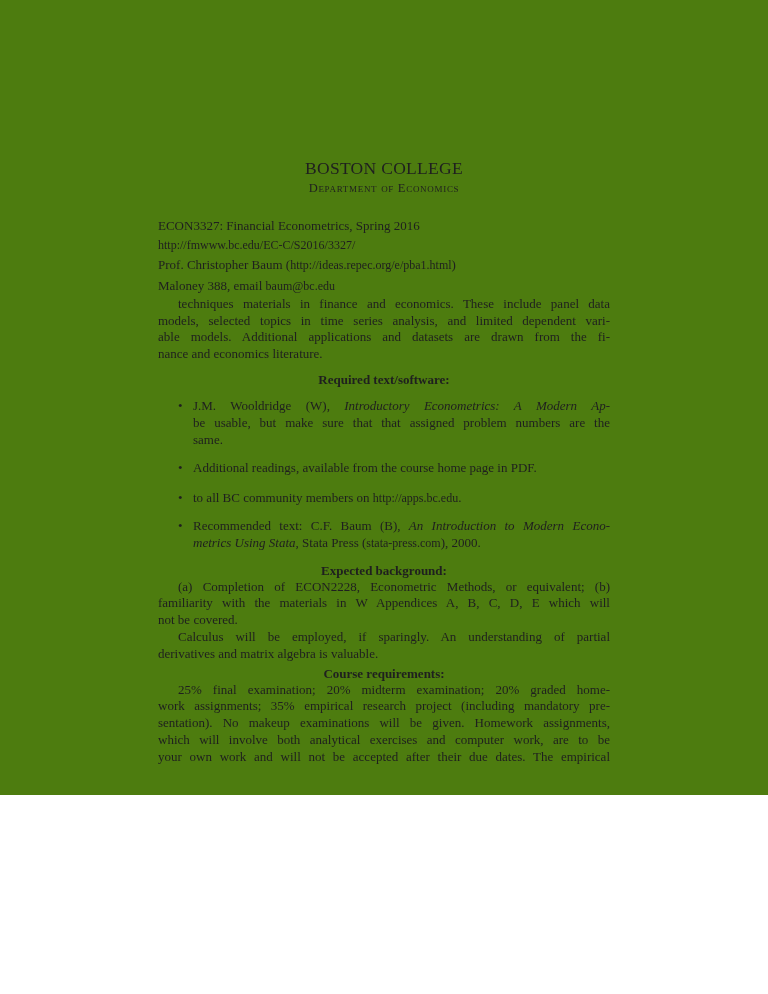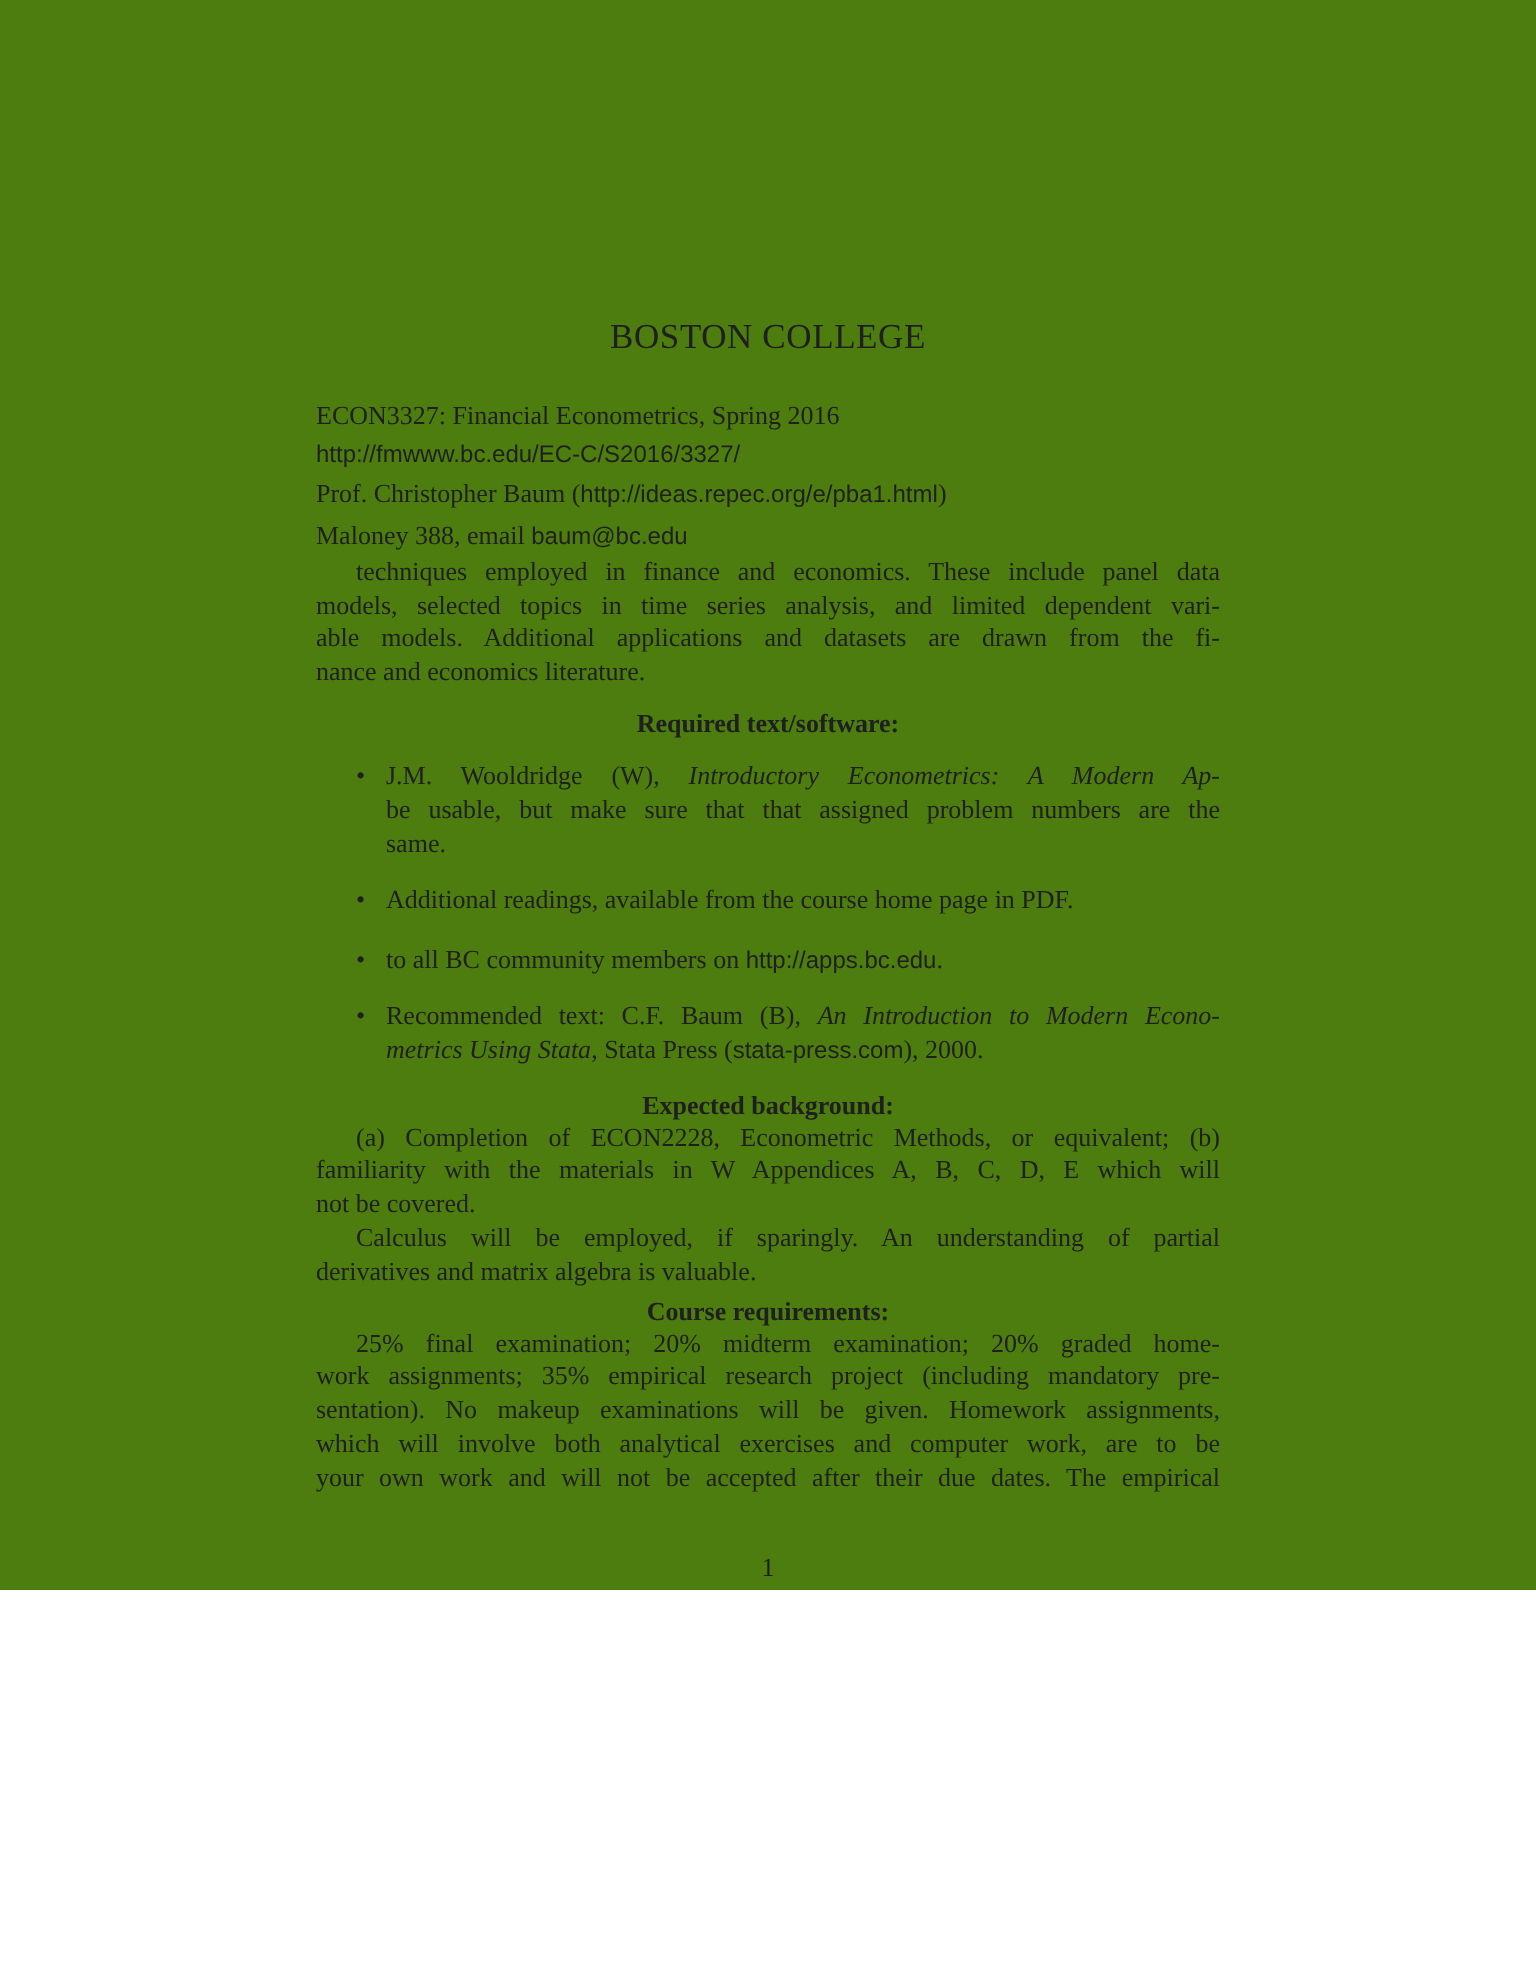--- a/index.html
+++ b/index.html
@@ -32,21 +32,21 @@
     font-variant: small-caps;
     font-size: 12.5px;
     letter-spacing: 0.7px;
     line-height: 16px;
   }
   .info { margin-top: 20px; }
   .info .ln { line-height: 19.2px; }
   .ln { line-height: 16.8px; min-height: 16.8px; }
   .just { text-align: justify; text-align-last: justify; }
   .it { font-style: italic; }
-  .tt { font-family: Liberation Sans, sans-serif; font-size: 12px; }
+  .tt { font-family: Liberation Serif, serif; font-size: 12px; }
   .indent .ln:first-child { text-indent: 20px; }
   .p-intro { margin-top: 22px; }
   .h { font-weight: bold; line-height: 17px; text-align: center; }
   .h-required { margin-top: 8px; }
   .h-background { margin-top: 10px; }
   .h-requirements { margin-top: 2px; }
   .bullet { position: relative; padding-left: 35px; }
   .b1 { margin-top: 10px; }
   .b2 { margin-top: 12px; }
   .b3 { margin-top: 13px; }
@@ -65,30 +65,31 @@
     line-height: 16px;
   }
 </style>
 </head>
 <body>
 
 <div class="page">
   <div class="content">
 
     <div class="doc-title">BOSTON COLLEGE</div>
+    <div class="doc-subtitle">Department of Economics</div>
 
     <div class="info">
         <div class="ln"><span>ECON3327: Financial Econometrics, Spring 2016</span></div>
         <div class="ln"><span class="tt">http://fmwww.bc.edu/EC-C/S2016/3327/</span></div>
         <div class="ln"><span>Prof. Christopher Baum (</span><span class="tt">http://ideas.repec.org/e/pba1.html</span><span>)</span></div>
         <div class="ln"><span>Maloney 388, email </span><span class="tt">baum@bc.edu</span></div>
       </div>
 
     <div class="para p-intro indent">
-        <div class="ln just"><span>techniques employed in finance and economics. These include panel data</span></div>
+        <div class="ln just"><span>techniques materials in finance and economics. These include panel data</span></div>
         <div class="ln just"><span>models, selected topics in time series analysis, and limited dependent vari-</span></div>
         <div class="ln just"><span>able models. Additional applications and datasets are drawn from the fi-</span></div>
         <div class="ln"><span>nance and economics literature.</span></div>
       </div>
 
     <div class="h h-required">Required text/software:</div>
 
     <div>
       <div class="bullet b1">
         <span class="mark">•</span>

